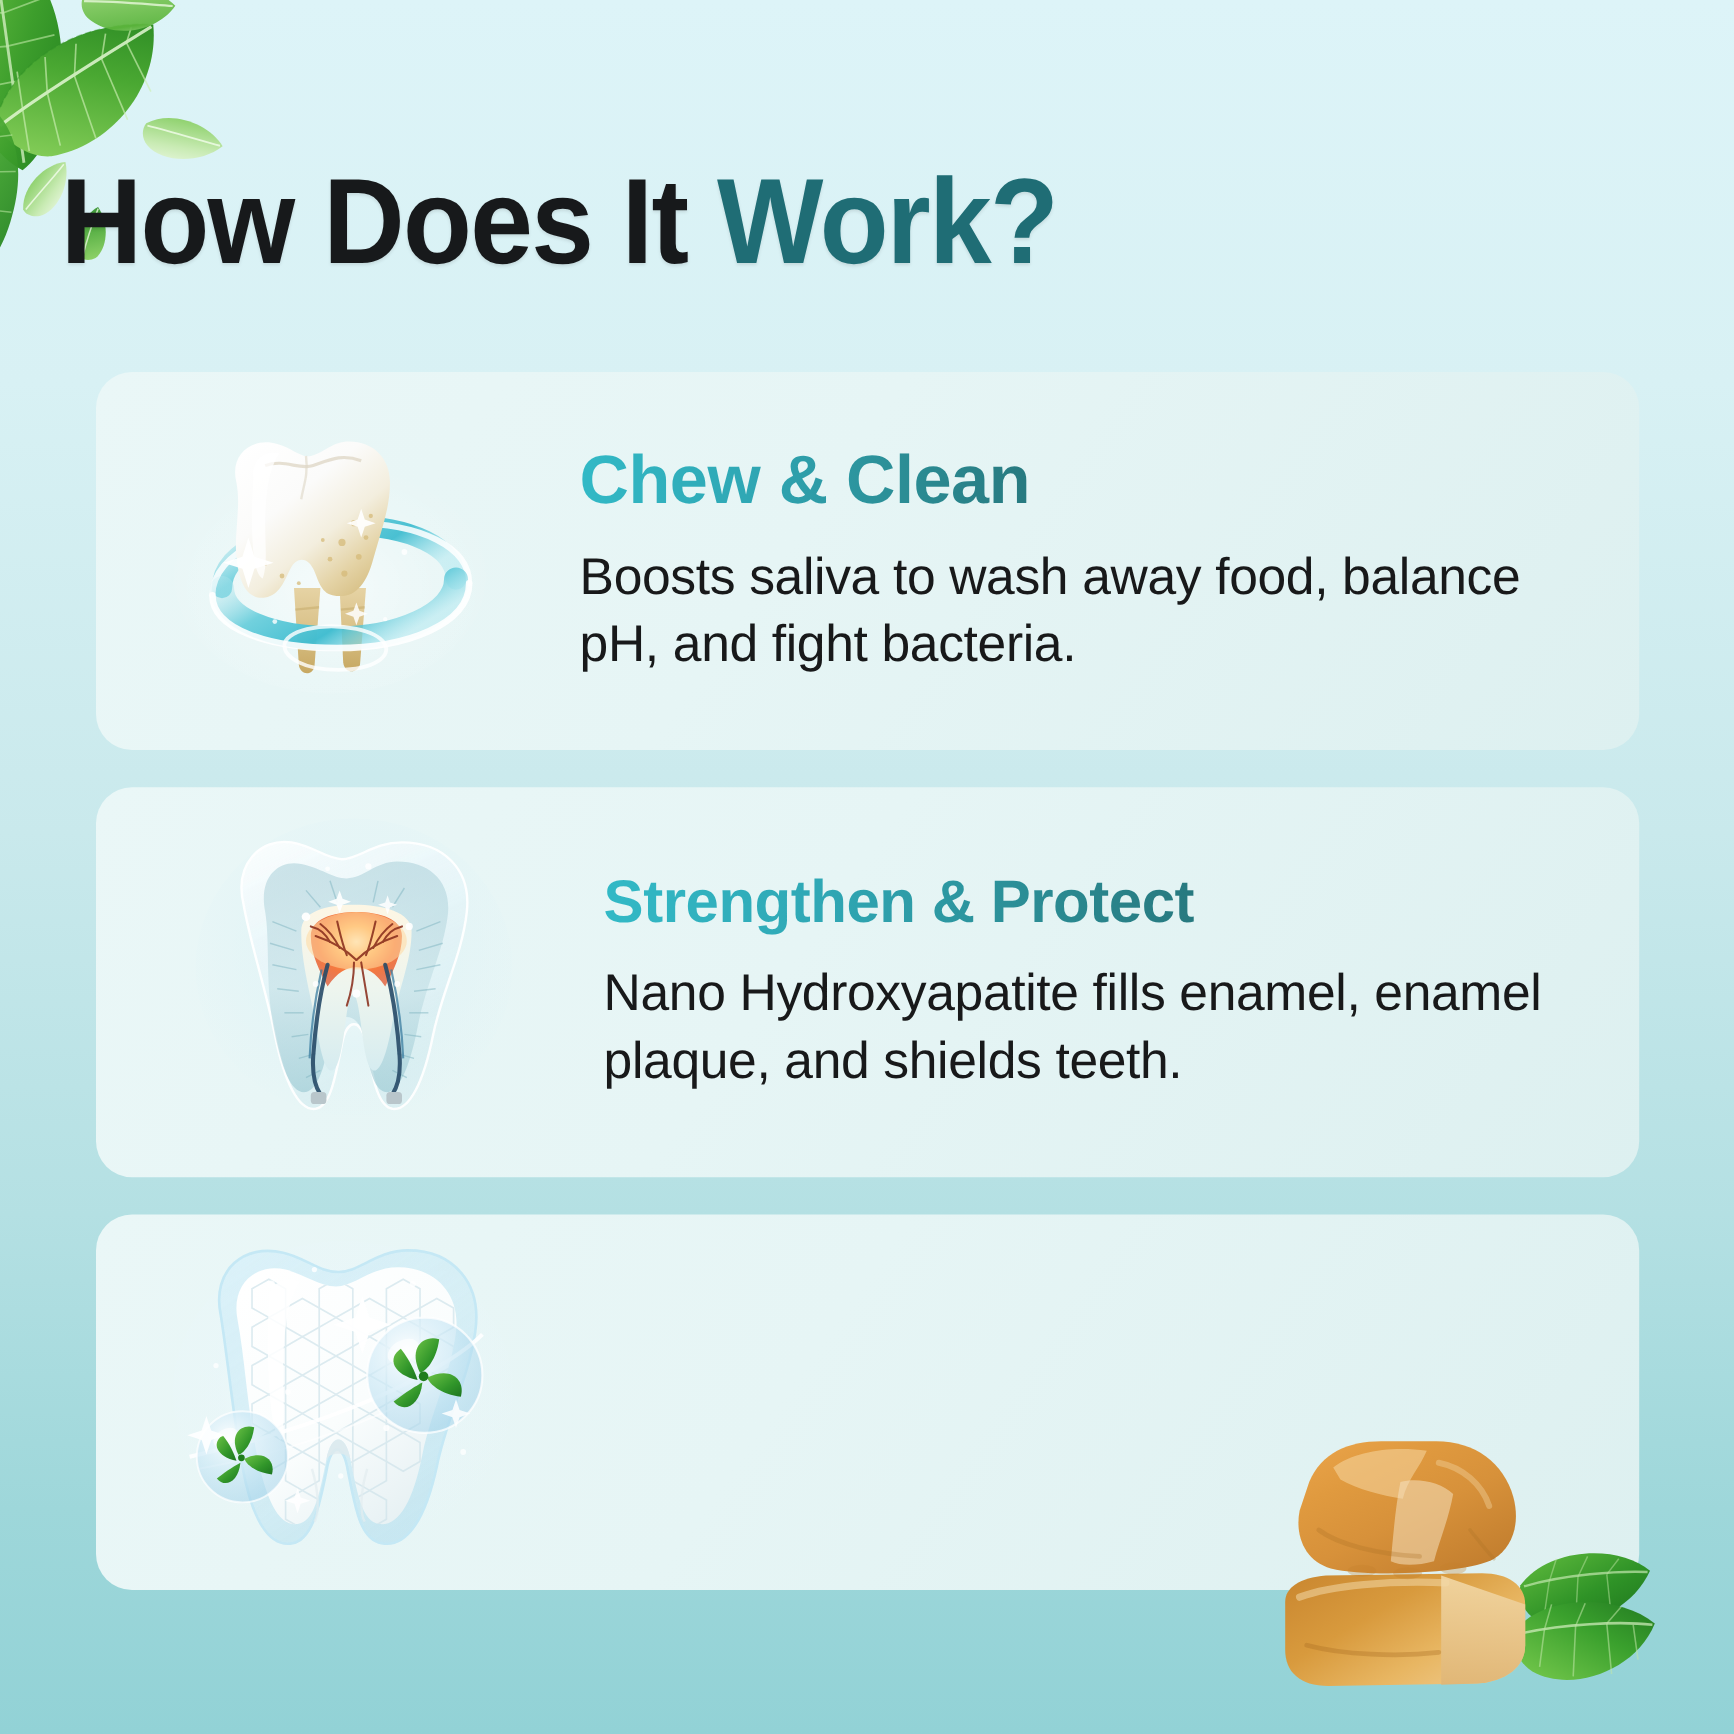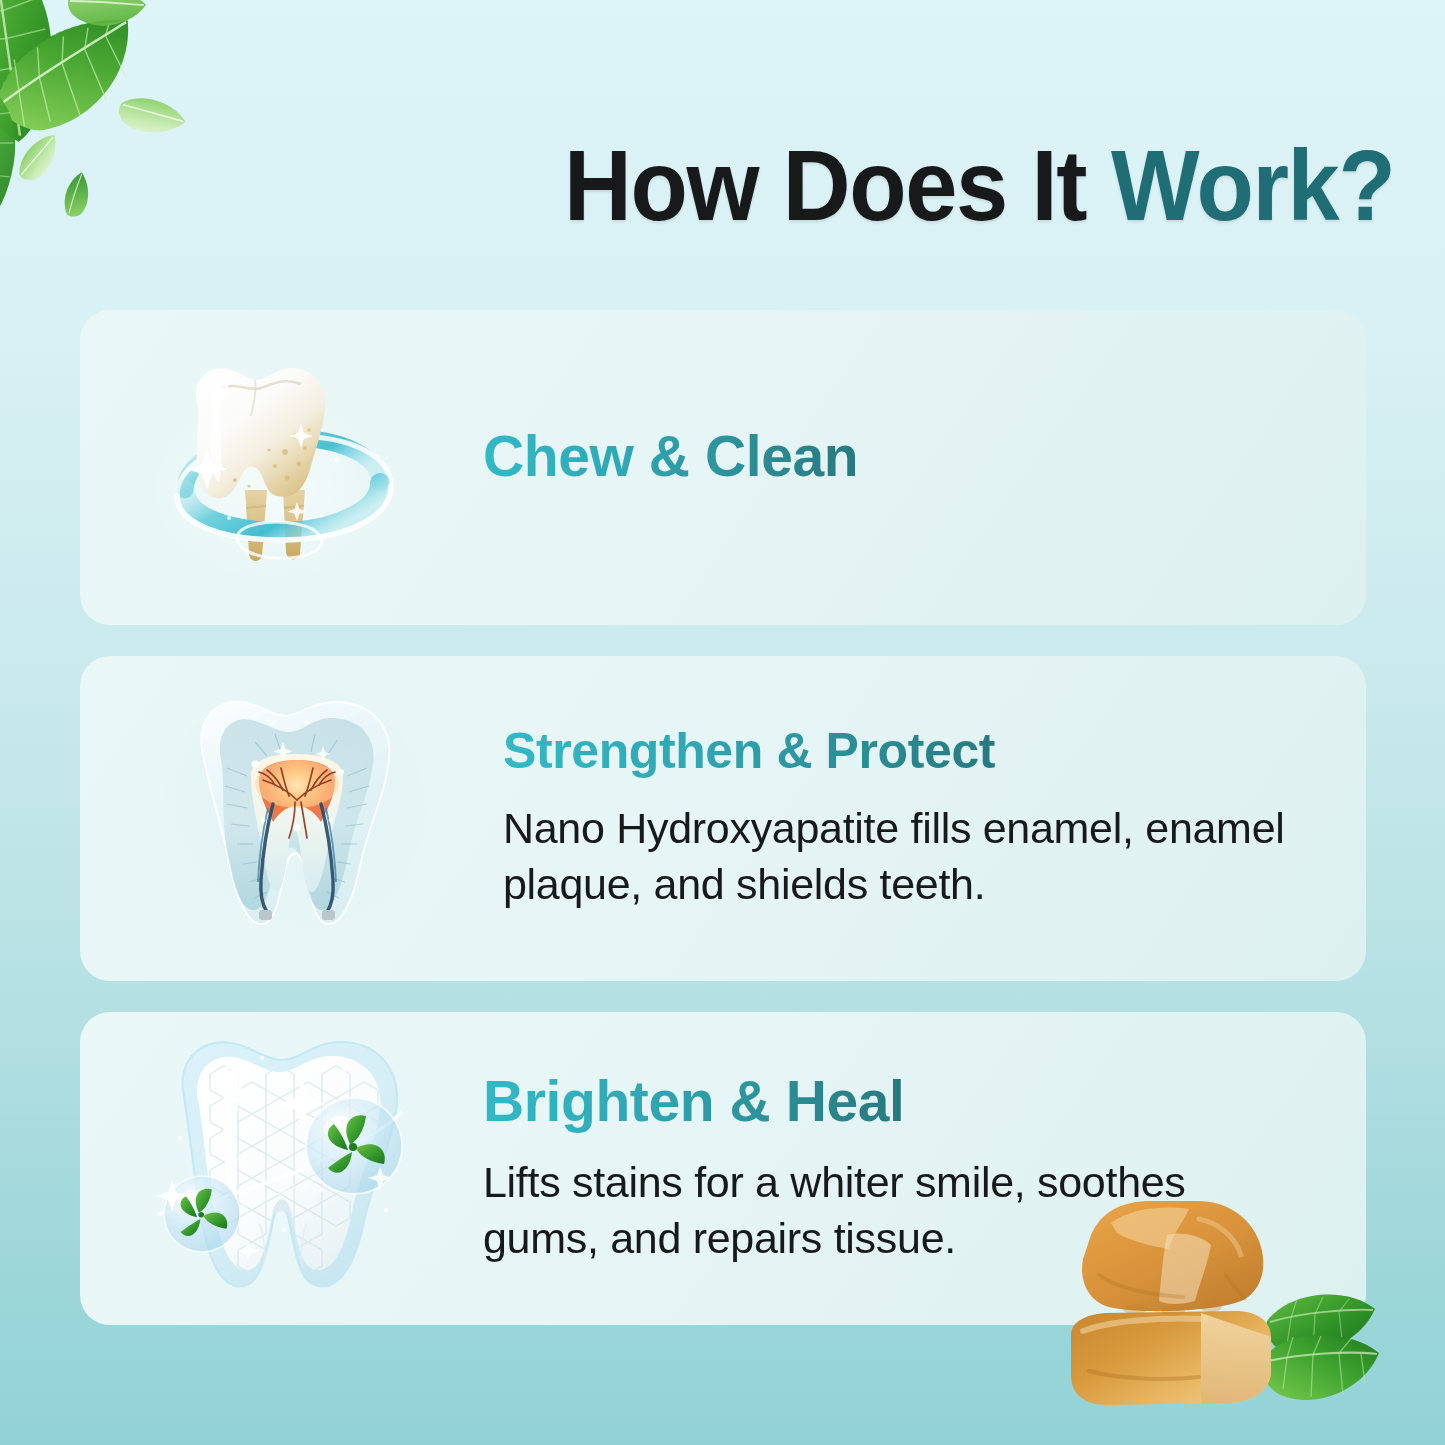--- a/index.html
+++ b/index.html
@@ -28,21 +28,21 @@
     left: -30px; top: -36px;
     width: 260px; height: 260px;
     pointer-events: none;
   }
 
   
   .title-wrap {
     position: absolute;
     top: 132px;
     left: 0; right: 0;
-    text-align: right;
+    text-align: left;
   }
   .title {
     font-family: "Liberation Sans Narrow", "Liberation Sans", sans-serif;
     font-size: 101px;
     font-weight: 700;
     letter-spacing: -1.5px;
     line-height: 1.05;
     color: #17191b;
     transform: scaleX(0.93);
     text-shadow: 0 2px 3px rgba(0,0,0,0.10);
@@ -308,20 +308,21 @@
           <path d="M172 162 l2.5 7 7 2.5 -7 2.5 -2.5 7 -2.5 -7 -7 -2.5 7 -2.5 Z" opacity="0.85"></path>
           <circle cx="212" cy="120" r="2.4" opacity="0.8"></circle>
           <circle cx="104" cy="178" r="2" opacity="0.8"></circle>
           <circle cx="196" cy="176" r="1.8" opacity="0.75"></circle>
         </g>
       </svg>
     </div>
 
     <div class="copy">
       <div class="heading">Chew &amp; Clean</div>
+      <div class="body-text">Boosts saliva to wash away food, balance pH, and fight bacteria.</div>
     </div>
   </div>
 
   <div class="card two">
     <div class="art">
       <svg width="280" height="270" viewBox="0 0 280 270" style="left:75px; top:24px;">
         <defs>
           <radialGradient id="c2halo" cx="50%" cy="45%" r="58%">
             <stop offset="0%" stop-color="#ffffff" stop-opacity="0.85"></stop>
             <stop offset="55%" stop-color="#dff3f7" stop-opacity="0.45"></stop>
@@ -564,24 +565,20 @@
           <circle cx="122" cy="24" r="2.2" opacity="0.8"></circle>
           <circle cx="246" cy="176" r="2.4" opacity="0.75"></circle>
           <circle cx="40" cy="104" r="2.2" opacity="0.75"></circle>
           <circle cx="182" cy="156" r="2.6" opacity="0.8"></circle>
           <circle cx="100" cy="126" r="2.4" opacity="0.8"></circle>
           <circle cx="144" cy="196" r="2.2" opacity="0.75"></circle>
         </g>
       </svg>
     </div>
 
-    <div class="copy">
-      <div class="heading">Brighten &amp; Heal</div>
-      <div class="body-text">Lifts stains for a whiter smile, soothes gums, and repairs tissue.</div>
-    </div>
   </div>
 </div>
 
 <div class="candy-corner">
   <svg width="390" height="270" viewBox="0 0 390 270">
     <defs>
       <linearGradient id="cdTop" x1="0.1" y1="0" x2="0.9" y2="1">
         <stop offset="0%" stop-color="#e9a349"></stop>
         <stop offset="25%" stop-color="#e09a3f"></stop>
         <stop offset="55%" stop-color="#d7913a"></stop>

